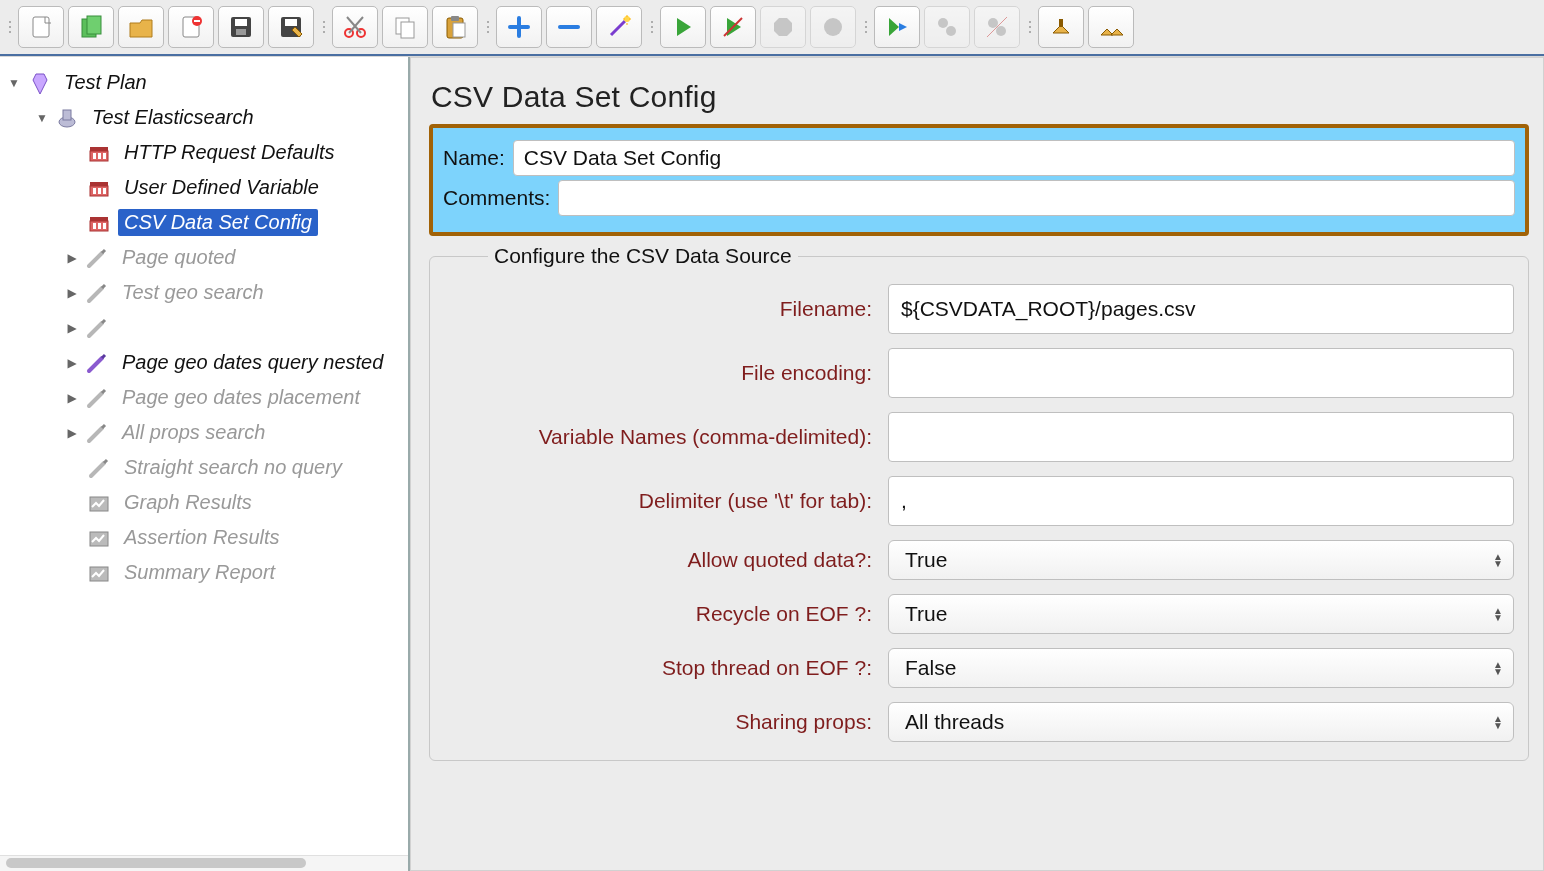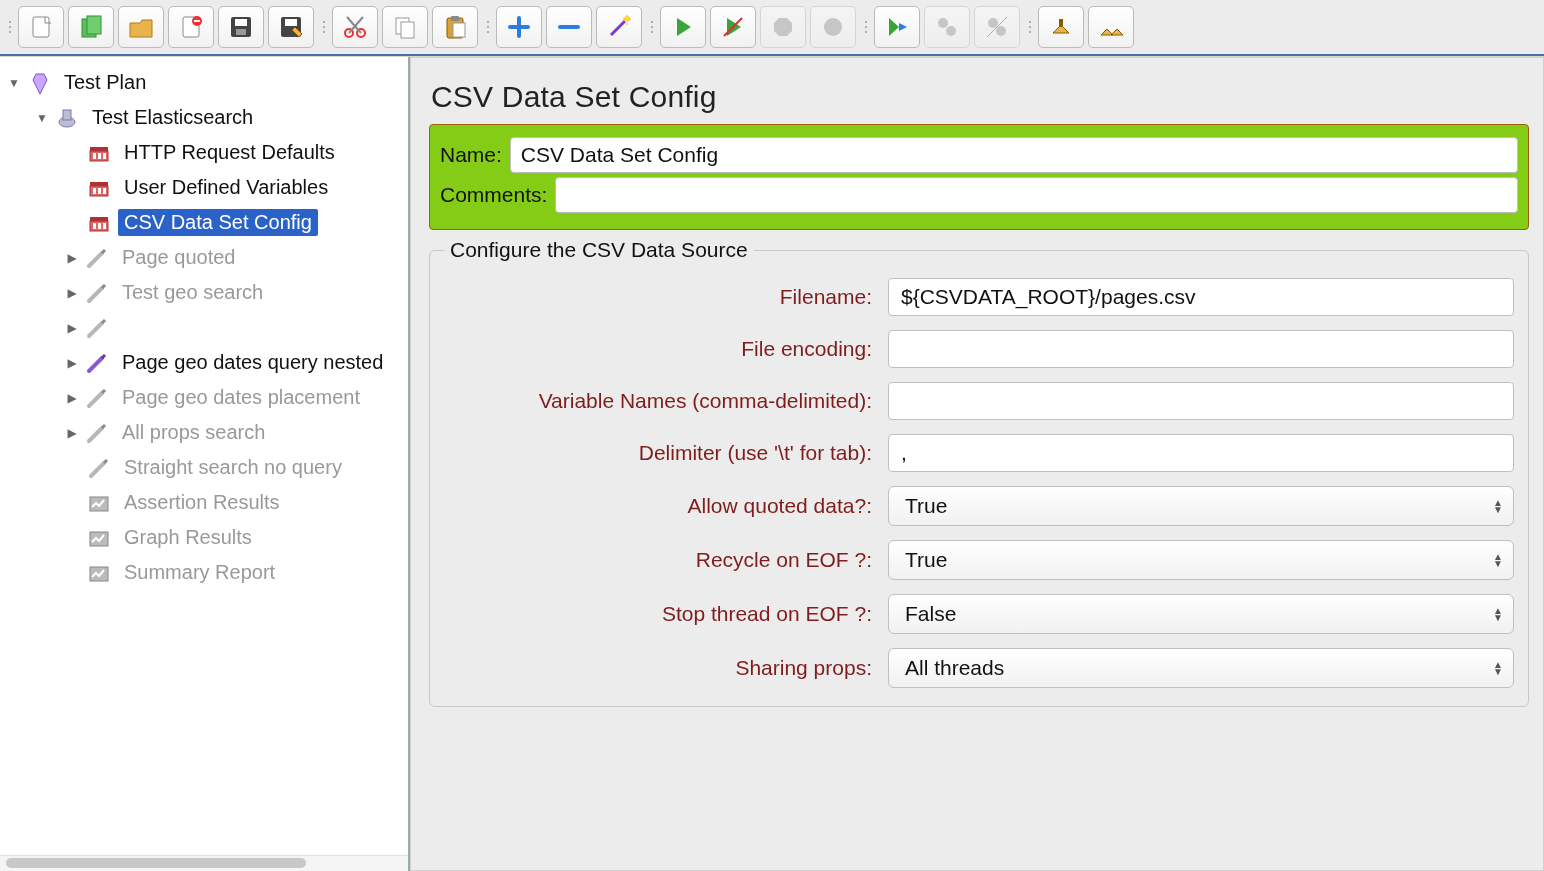--- a/index.html
+++ b/index.html
@@ -105,20 +105,21 @@
     width: 30px; height: 26px; display: flex; align-items:center; justify-content:center;
     margin-right: 4px;
     flex: 0 0 30px;
   }
   .tree-row .ticon svg { width: 26px; height: 24px; }
   .tree-row .tlabel {
     padding: 2px 6px;
     border-radius: 2px;
     overflow: hidden;
     text-overflow: clip;
+    font-style: italic;
   }
   .tree-row.selected .tlabel {
     background: #2a62c9;
     color: #fff;
   }
   .tree-scroll {
     height: 16px;
     background: #f5f5f5;
     border-top: 1px solid #e0e0e0;
     position: relative;
@@ -143,22 +144,22 @@
     font-size: 30px;
     font-weight: 400;
     color: #222;
     padding: 12px 2px 10px 2px;
     letter-spacing: 0.2px;
     overflow: hidden;
     width: 320px; 
     white-space: nowrap;
   }
   .form-box {
-    background: #84cc16;
-    border: 1px solid #a16207;
+    background: #7dd3fc;
+    border: 4px solid #a16207;
     border-radius: 4px;
     padding: 8px 10px 12px 10px;
     margin-bottom: 8px;
   }
   .form-row {
     display: flex;
     align-items: center;
     gap: 8px;
     margin: 4px 0;
   }
@@ -180,37 +181,38 @@
   fieldset.csv {
     border: 1px solid #c8c8c8;
     border-radius: 6px;
     padding: 16px 14px 18px 14px;
     margin-top: 2px;
   }
   fieldset.csv legend {
     font-size: 21px;
     color: #111;
     padding: 0 6px;
+    margin-left: 44px;
   }
   .grid {
     display: grid;
     grid-template-columns: 430px 1fr;
     row-gap: 14px;
     column-gap: 14px;
     align-items: center;
   }
   .grid label {
     font-size: 21px;
     color: #7f1d1d;
     text-align: right;
     padding-right: 2px;
     white-space: nowrap;
   }
   .grid input[type=text] {
-    height: 38px;
+    height: 50px;
     font-size: 21px;
     padding: 2px 12px;
     border: 1px solid #bfbfbf;
     border-radius: 4px;
     background: #fff;
     color: #111;
   }
   .select {
     height: 40px;
     border: 1px solid #bfbfbf;
@@ -542,21 +544,21 @@
         <span class="tlabel">HTTP Request Defaults</span>
       </div>
 
       <div class="tree-row">
         <span class="indent" style="width:84px"></span>
         <span class="ticon">
             <svg>
               <use href="#t-config"></use>
             </svg>
           </span>
-        <span class="tlabel">User Defined Variables</span>
+        <span class="tlabel">User Defined Variable</span>
       </div>
 
       <div class="tree-row selected">
         <span class="indent" style="width:84px"></span>
         <span class="ticon">
             <svg>
               <use href="#t-config"></use>
             </svg>
           </span>
         <span class="tlabel">CSV Data Set Config</span>
@@ -630,30 +632,30 @@
           </span>
         <span class="tlabel">Straight search no query</span>
       </div>
       <div class="tree-row dim">
         <span class="indent" style="width:84px"></span>
         <span class="ticon">
             <svg>
               <use href="#t-listener"></use>
             </svg>
           </span>
+        <span class="tlabel">Graph Results</span>
+      </div>
+      <div class="tree-row dim">
+        <span class="indent" style="width:84px"></span>
+        <span class="ticon">
+            <svg>
+              <use href="#t-listener"></use>
+            </svg>
+          </span>
         <span class="tlabel">Assertion Results</span>
-      </div>
-      <div class="tree-row dim">
-        <span class="indent" style="width:84px"></span>
-        <span class="ticon">
-            <svg>
-              <use href="#t-listener"></use>
-            </svg>
-          </span>
-        <span class="tlabel">Graph Results</span>
       </div>
       <div class="tree-row dim">
         <span class="indent" style="width:84px"></span>
         <span class="ticon">
             <svg>
               <use href="#t-listener"></use>
             </svg>
           </span>
         <span class="tlabel">Summary Report</span>
       </div>

